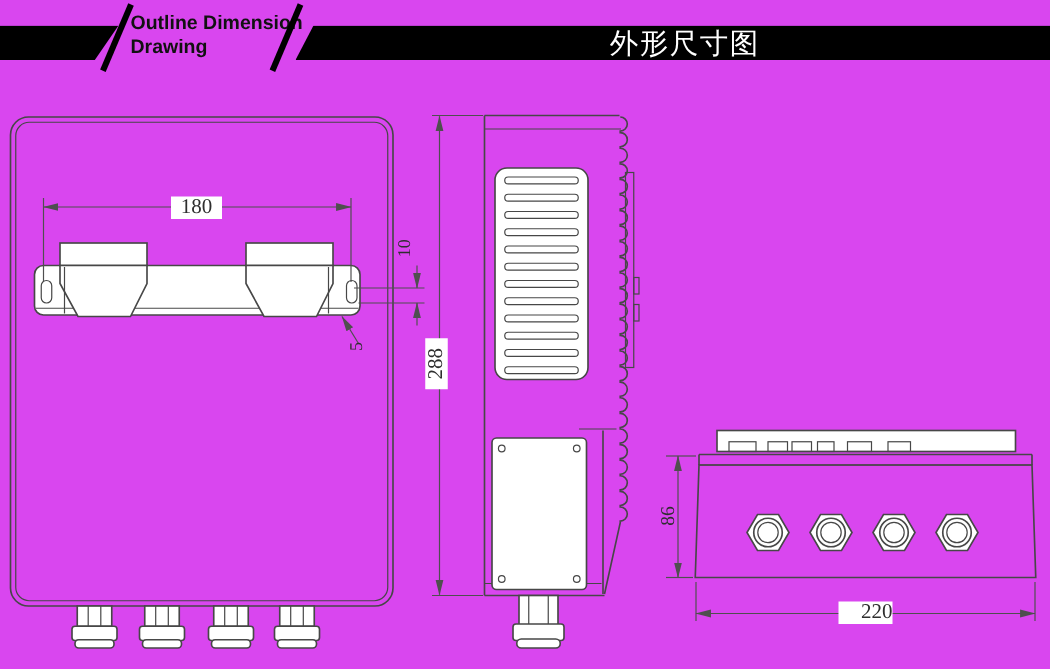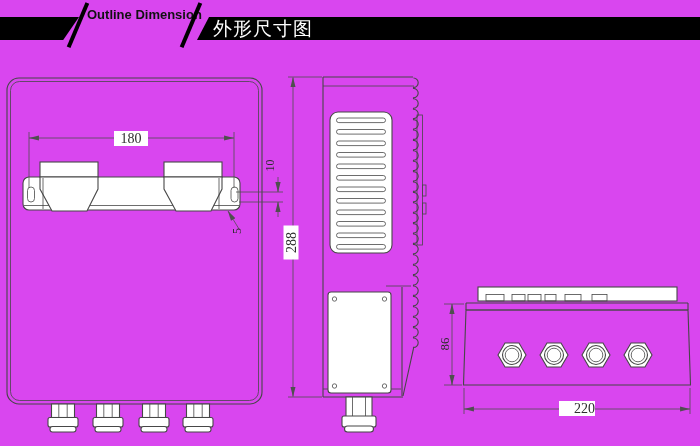--- a/index.html
+++ b/index.html
@@ -7,21 +7,21 @@
          font-family:"Liberation Sans",sans-serif;}
   
   .hdr-bar-left{position:absolute;left:0;top:17px;width:79px;height:23px;background:#000;
          clip-path:polygon(0 0,100% 0,80% 100%,0 100%);}
   .slash{position:absolute;width:3.5px;height:48px;background:#000;transform:rotate(23deg);}
   #slash1{left:76px;top:1px;}
   #slash2{left:189px;top:1px;}
   .hdr-title-en{position:absolute;left:87px;top:7px;width:120px;color:#111;
          font-size:13px;font-weight:bold;line-height:16px;}
   .hdr-bar-right{position:absolute;left:197px;top:17px;width:503px;height:23px;background:#000;
-         clip-path:polygon(12px 0,100% 0,100% 100%,0 100%);display:flex;align-items:center;}
+         clip-path:polygon(12px 0,100% 0,100% 100%,0 100%);display:flex;align-items:center;justify-content:center;}
   .hdr-title-zh{color:#fff;font-size:19px;letter-spacing:1px;padding-left:16px;
          font-family:"DejaVu Sans",sans-serif;white-space:nowrap;}
   
   svg{position:absolute;left:0;top:0;}
   .geo{stroke:var(--line,#474747);stroke-width:1.1;fill:none;}
   .geow{stroke:var(--line,#474747);stroke-width:1.1;fill:#fff;}
   .thin{stroke:var(--line,#474747);stroke-width:.8;fill:none;}
   .dimln{stroke:var(--dim,#4f4f4f);stroke-width:.8;fill:none;}
   
   .dim{position:absolute;font-family:"Liberation Serif",serif;color:#2e2e2e;
@@ -37,20 +37,21 @@
 </head>
 <body>
 
 <div class="stage">
 
   <div>
     <div class="hdr-bar-left"></div>
     <div class="slash" id="slash1"></div>
     <div class="hdr-title-en">
       <div>Outline Dimension</div>
+      <div>Drawing</div>
     </div>
     <div class="slash" id="slash2"></div>
     <div class="hdr-bar-right">
       <span class="hdr-title-zh">外形尺寸图</span>
     </div>
   </div>
 
   <svg width="700" height="446" viewBox="0 0 700 446">
     <defs>
       <marker id="arw" viewBox="0 0 12 8" refX="11.5" refY="4" markerWidth="13" markerHeight="9" orient="auto-start-reverse">

